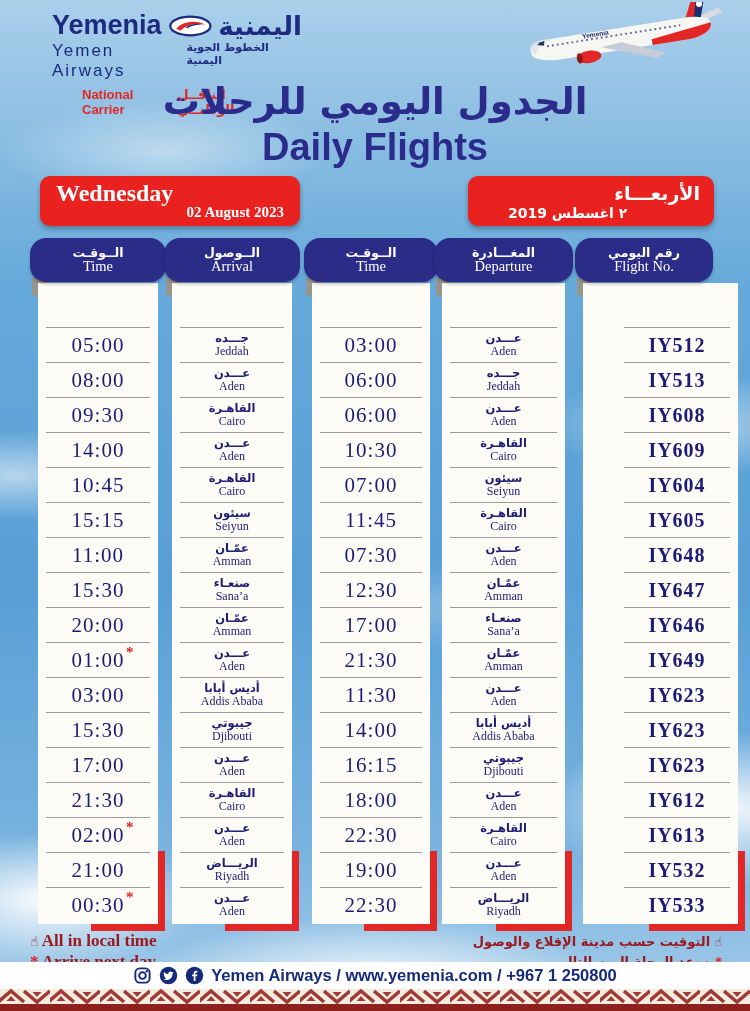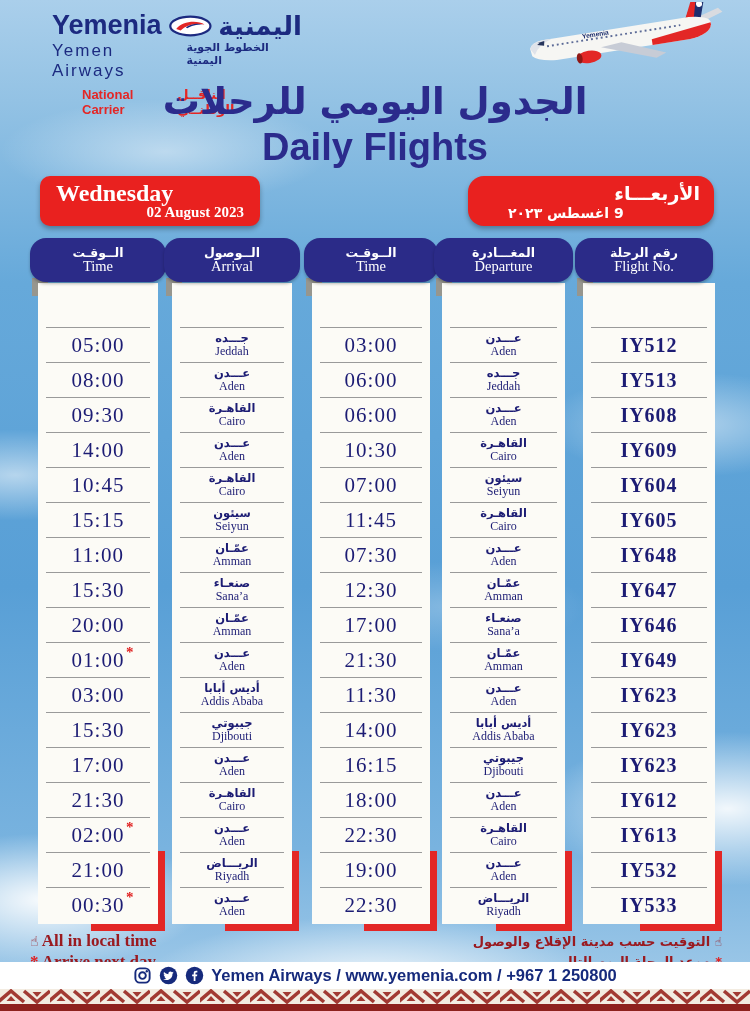--- a/index.html
+++ b/index.html
@@ -32,22 +32,22 @@
 
   
   .title-ar{position:absolute; left:0; right:0; top:80px; text-align:center;
     color:#2b2b8c; font-size:37px; font-weight:bold;}
   .title-en{position:absolute; left:0; right:0; top:126px; text-align:center;
     color:#2b2b8c; font-size:38px; font-weight:bold; font-family:"Liberation Sans","DejaVu Sans",sans-serif;}
 
   
   .banner{position:absolute; top:176px; height:50px; background:#e9211f; border-radius:10px;
     box-shadow:0 3px 5px rgba(0,0,0,.3); color:#fff;}
-  .banner-left{left:40px; width:220px;}
-  .banner-right{left:468px; width:246px;border-radius:16px;}
+  .banner-left{left:40px; width:260px;}
+  .banner-right{left:468px; width:246px;}
   .banner-day-en{position:absolute; left:16px; top:4px; font-size:24px; font-weight:bold;}
   .banner-date-en{position:absolute; right:16px; bottom:5px; font-size:15px; font-weight:bold;margin-top:8px;}
   .banner-day-ar{position:absolute; right:14px; top:6px; font-size:19px; font-weight:bold;}
   .banner-date-ar{position:absolute; left:40px; bottom:5px; font-size:14px; font-weight:bold; direction:rtl;}
 
   
   .col{position:absolute; top:238px;}
   .pill{position:absolute; top:0; height:44px; background:#2b2b88; border-radius:16px;
     color:#fff; display:flex; flex-direction:column; align-items:center; justify-content:center;
     line-height:1.05; z-index:3; box-shadow:0 2px 3px rgba(0,0,0,.25);}
@@ -125,21 +125,21 @@
 
   <div class="title-ar ar">الجدول اليومي للرحلات</div>
   <div class="title-en">Daily Flights</div>
 
   <div class="banner banner-left">
     <span class="banner-day-en">Wednesday</span>
     <span class="banner-date-en">02 August 2023</span>
   </div>
   <div class="banner banner-right">
     <span class="banner-day-ar ar">الأربعـــاء</span>
-    <span class="banner-date-ar ar">9 اغسطس ٢٠٢٣</span>
+    <span class="banner-date-ar ar">٢ اغسطس 2019</span>
   </div>
 
   <div class="col" style="left:38px; width:120px;">
     <div class="tab" style="left:-6px; top:40px;"></div>
     <div class="pill" style="left:-8px; width:136px;">
       <span class="p-ar ar">الــوقـت</span>
       <span class="p-en">Time</span>
     </div>
     <div class="strip" style="left:0; width:120px;">
         <div class="cell spacer"></div>
@@ -413,24 +413,24 @@
         <div class="cell">
           <span class="c-ar ar">الريـــاض</span>
           <span class="c-en">Riyadh</span>
         </div>
       </div>
   </div>
 
   <div class="col" style="left:583px; width:122px;">
     <div class="tab" style="left:-6px; top:40px;"></div>
     <div class="pill" style="left:-8px; width:138px;">
-      <span class="p-ar ar">رقم الرحلة</span>
+      <span class="p-ar ar">رقم اليومي</span>
       <span class="p-en">Flight No.</span>
     </div>
-    <div class="strip" style="left:0; width:132px;">
+    <div class="strip" style="left:0; width:122px;padding-left:33px;">
         <div class="cell spacer"></div>
         <div class="cell">
           <span class="f-no">IY512</span>
         </div>
         <div class="cell">
           <span class="f-no">IY513</span>
         </div>
         <div class="cell">
           <span class="f-no">IY608</span>
         </div>

